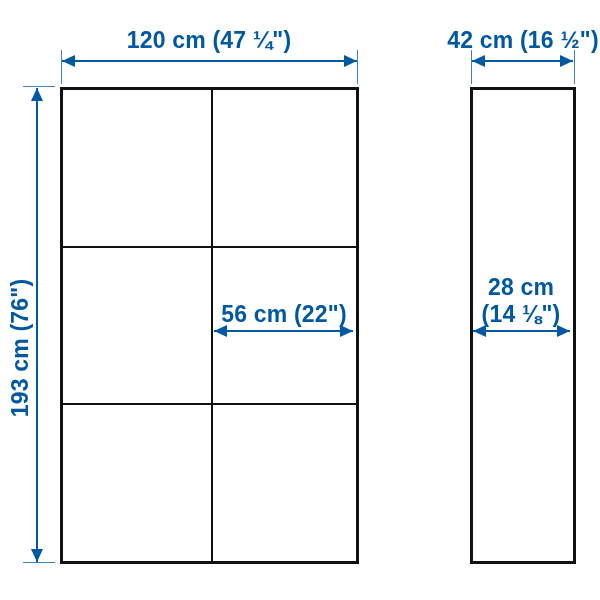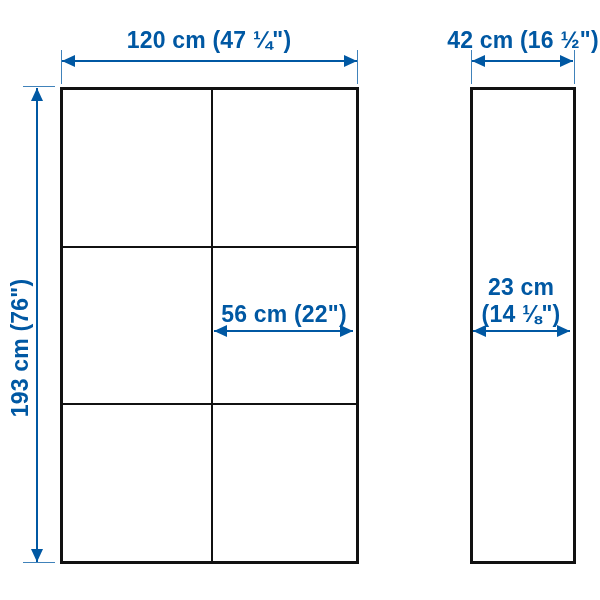--- a/index.html
+++ b/index.html
@@ -93,18 +93,18 @@
 
   <div class="dim-label rot" style="left:-130px;top:334px;width:300px;height:28px;">193 cm (76")</div>
   <div class="v-arrow" style="left:36px;top:88px;height:474px;"></div>
   <div class="ext-h" style="left:23px;top:86px;width:32px;"></div>
   <div class="ext-h" style="left:23px;top:562px;width:32px;"></div>
 
   <div class="dim-label" style="left:213px;top:301px;width:142px;">56 cm (22")</div>
   <div class="h-arrow" style="left:214px;top:330px;width:139px;"></div>
 
   <div class="dim-label" style="left:446px;top:274px;width:150px;line-height:27px;">
-    <div>23 cm</div>
+    <div>28 cm</div>
     <div>(14 ⅛")</div>
   </div>
   <div class="h-arrow" style="left:473px;top:330px;width:97px;"></div>
 
 </div>
 
 </body></html>

